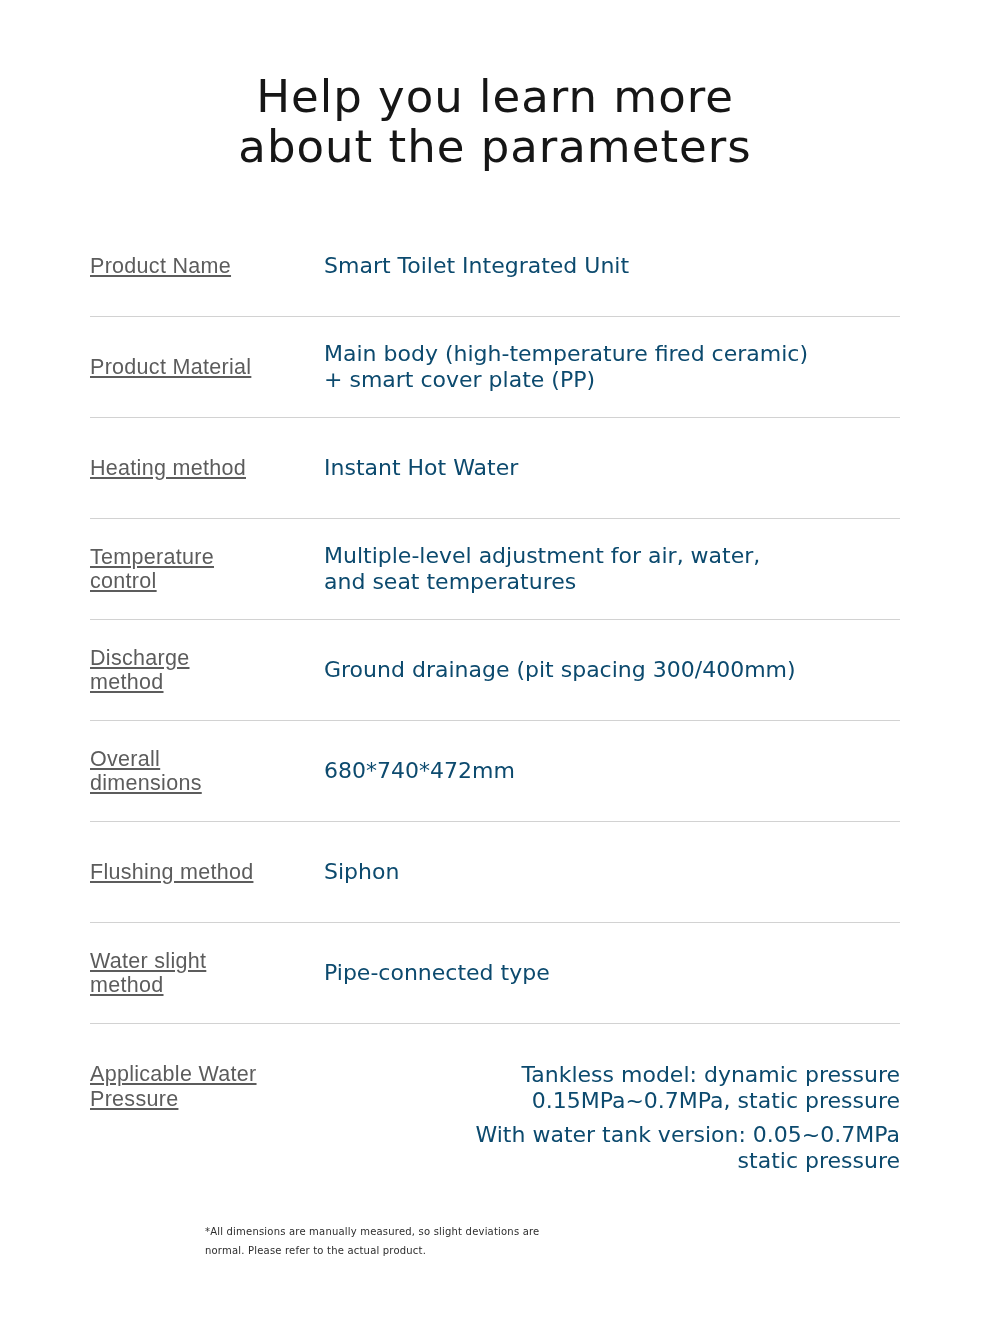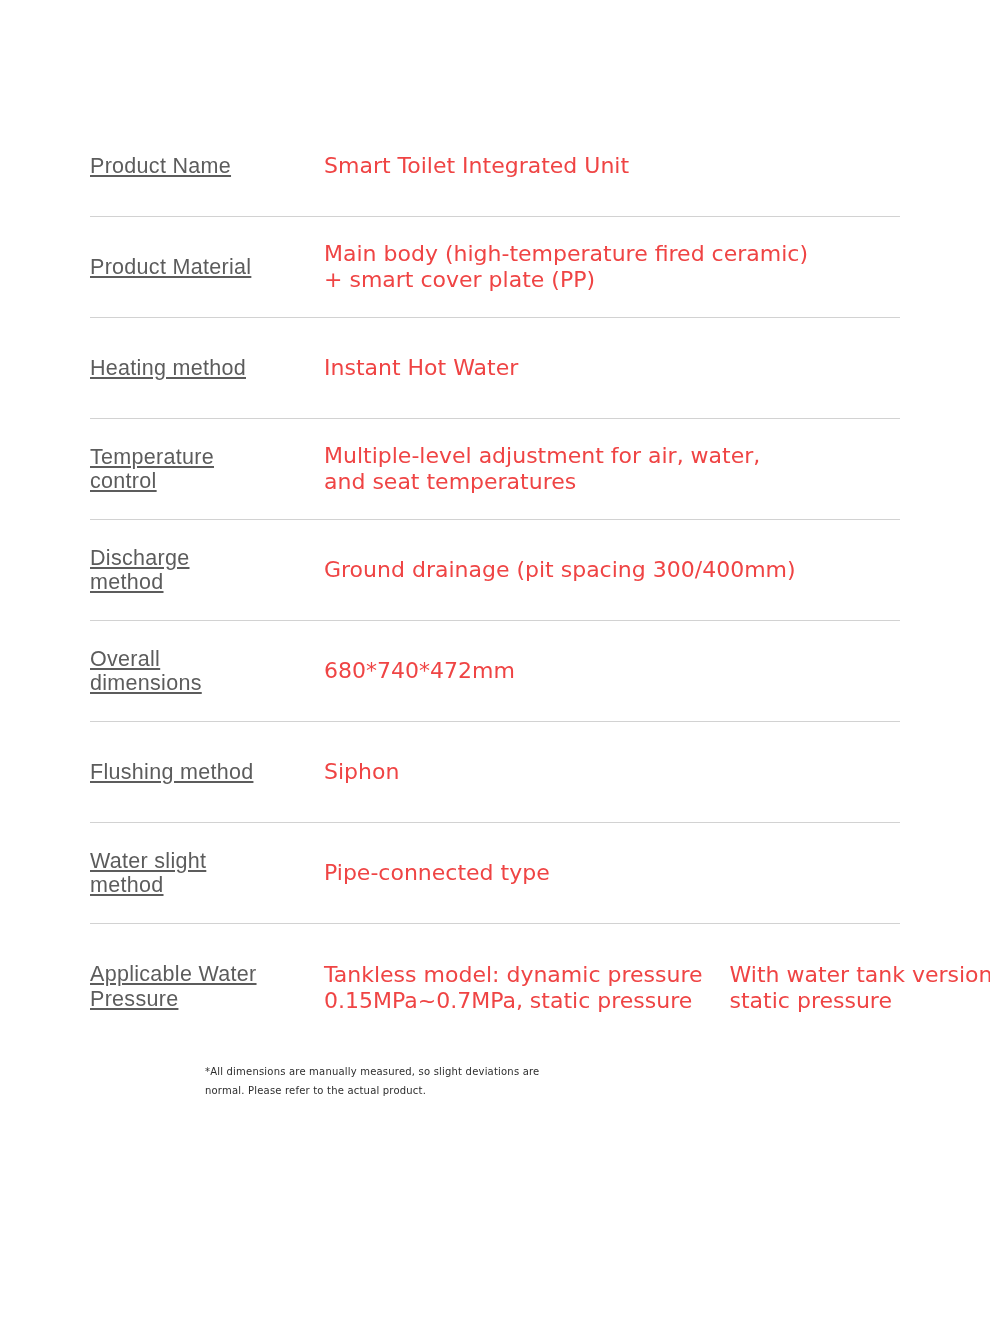--- a/index.html
+++ b/index.html
@@ -48,44 +48,48 @@
     letter-spacing: 0.3px;
     color: #5c5c5c;
     white-space: pre-line;
     text-decoration: underline;
   }
   .spec-value {
     flex: 1;
     font-size: 22px;
     line-height: 26px;
     font-weight: 500;
-    color: #ef4444;
+    color: #0c4a6e;
     white-space: pre-line;
   }
   .values-stack {
     flex: 1;
     display: flex;
-    gap: 27px;
+    flex-direction: column;
+    gap: 8px;
+    text-align: right;
   }
   .values-stack .spec-value { flex: none; }
 
   .footnote {
     margin: 32px 0 0 205px;
     font-size: 10px;
     line-height: 19px;
     color: #2d2d2d;
     letter-spacing: 0.2px;
     white-space: pre-line;
   }
 </style>
 </head>
 <body>
 
 <div class="page">
 
+  <h1 class="title">Help you learn more
+about the parameters</h1>
 
   <div class="spec-table">
 
     <div class="spec-row">
       <div class="spec-label">Product Name</div>
       <div class="spec-value">Smart Toilet Integrated Unit</div>
     </div>
 
     <div class="spec-row">
       <div class="spec-label">Product Material</div>

